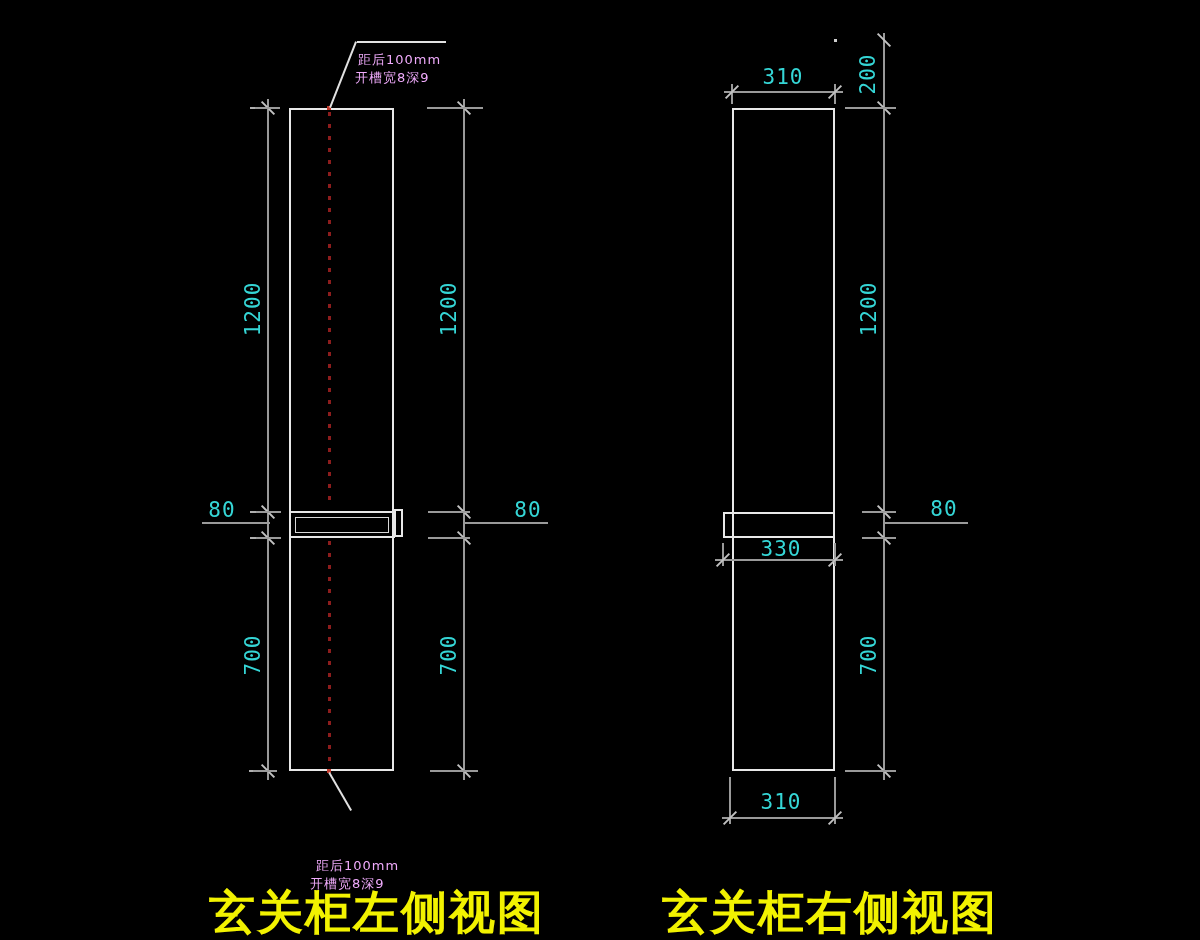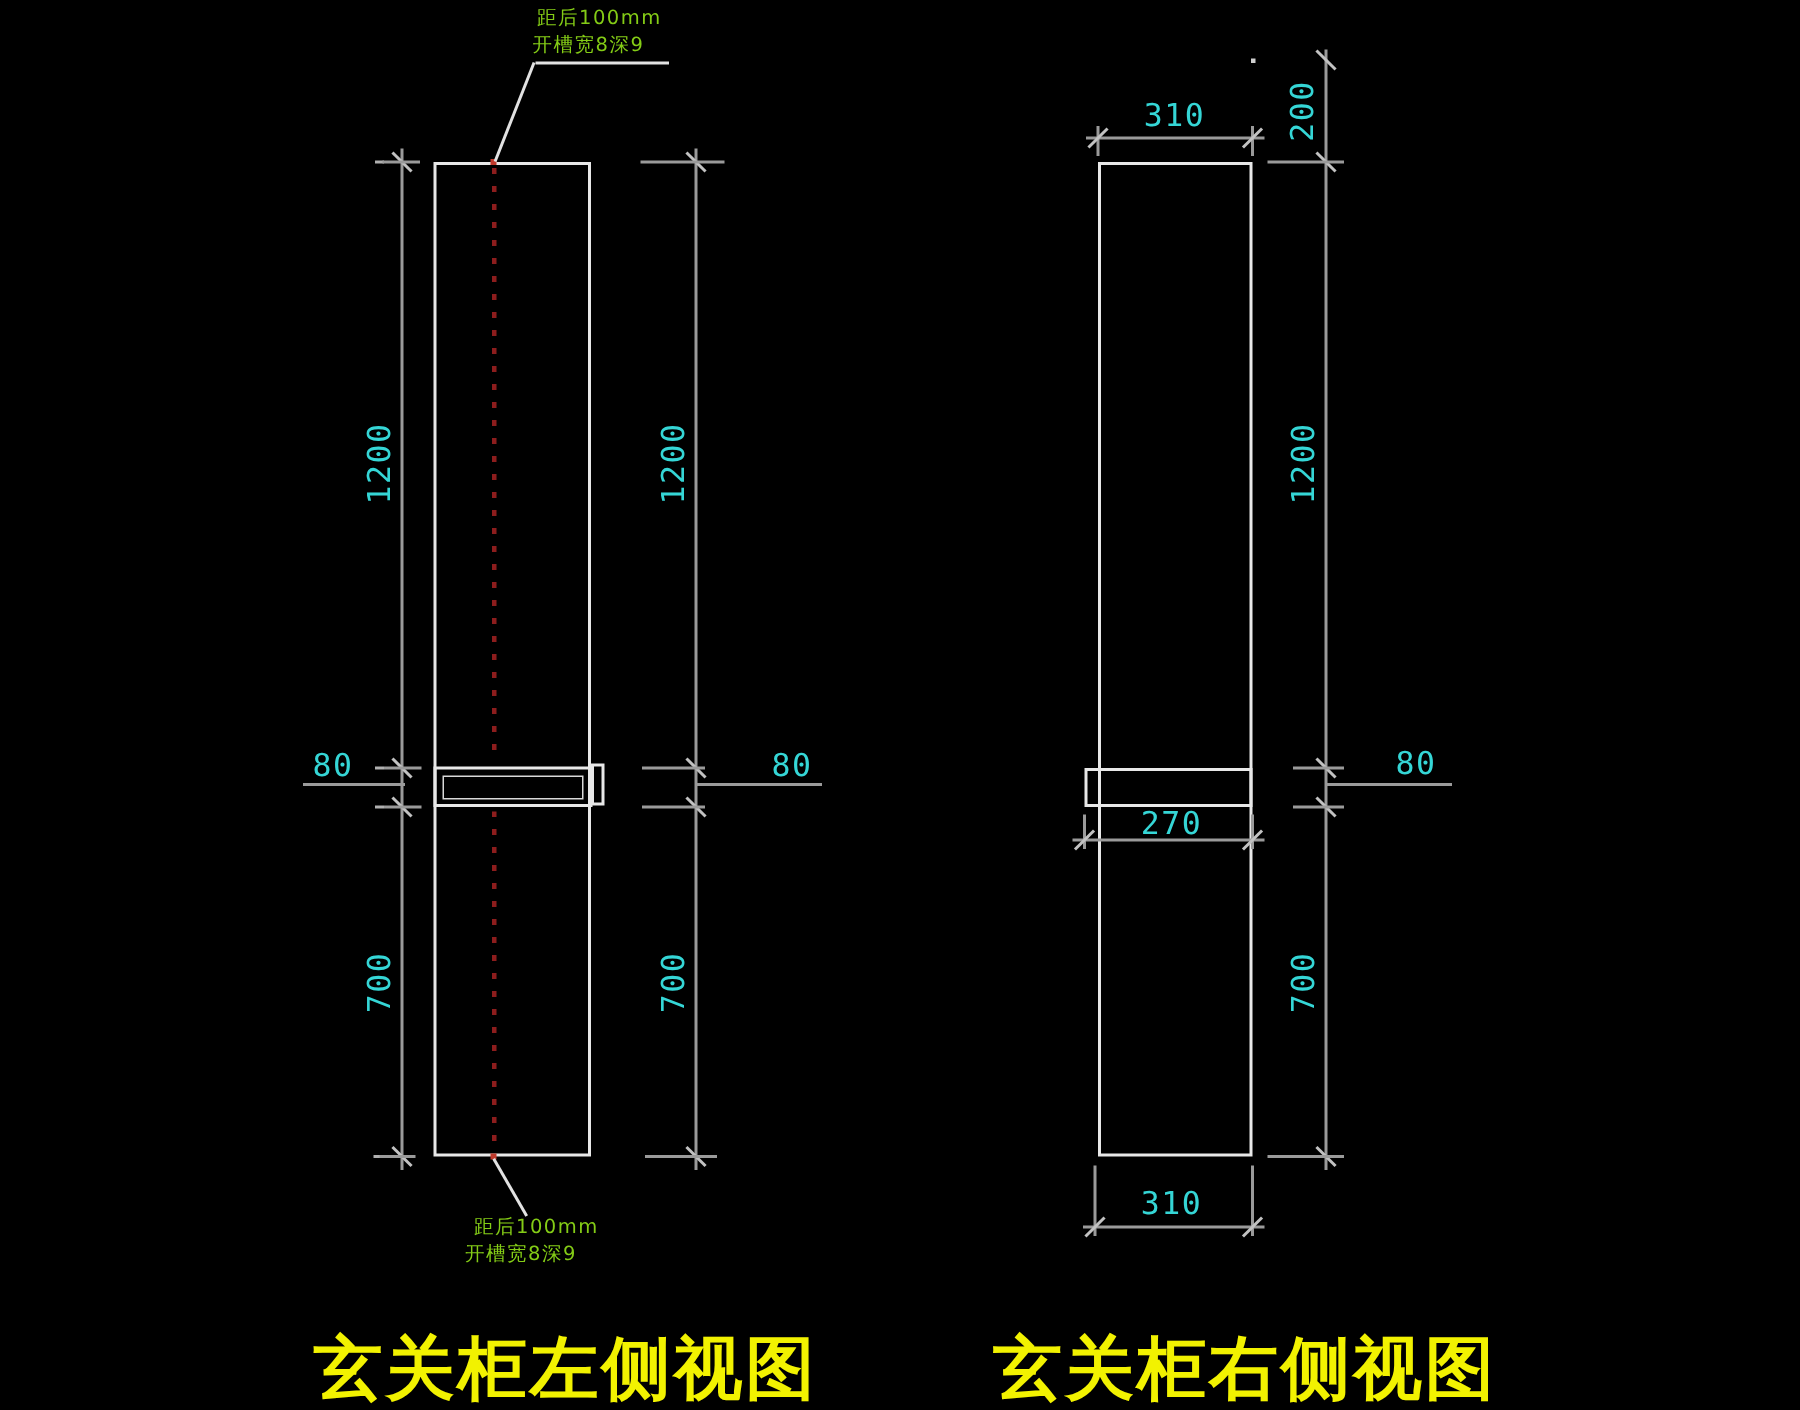--- a/index.html
+++ b/index.html
@@ -17,22 +17,22 @@
   .dot{position:absolute;width:4px;height:4px;}
   .dot.red{background:#c0392b;}
   .dot.white{width:3px;height:3px;background:#cfcfcf;}
   .leader{position:absolute;height:2px;background:#e2e2e2;transform-origin:0 0;}
   .centerline{position:absolute;width:3px;
      background:repeating-linear-gradient(to bottom,#8d1d1d 0 4px,transparent 4px 12px);}
   
   .dim-text{position:absolute;color:#35d6d6;font-size:21px;letter-spacing:1px;
             text-align:center;white-space:nowrap;line-height:22px;height:22px;}
   .dim-text.vert{transform:rotate(-90deg);}
-  .ann-text{position:absolute;color:#84cc16;font-size:13px;letter-spacing:1px;
-            font-family:"DejaVu Sans",sans-serif;white-space:nowrap;}
+  .ann-text{position:absolute;color:#f0abfc;font-size:13px;letter-spacing:1px;
+            font-family:"DejaVu Sans",sans-serif;white-space:nowrap;margin-top:48px;}
   .caption{position:absolute;color:#f2f200;font-size:46px;font-weight:bold;
            font-family:"Liberation Serif","DejaVu Serif",serif;text-align:center;
            letter-spacing:2px;white-space:nowrap;}
 </style>
 </head>
 <body>
 
 <div id="canvas">
 
   <div class="rect" style="left:289px;top:108px;width:105px;height:663px;"></div>
@@ -111,21 +111,21 @@
   <div class="hline" style="left:862px;top:511px;width:34px;"></div>
   <div class="hline" style="left:862px;top:537px;width:34px;"></div>
   <div class="hline" style="left:845px;top:770px;width:51px;"></div>
 
   <div class="dim-text vert" style="left:833px;top:63px;width:70px;">200</div>
   <div class="dim-text vert" style="left:834px;top:298px;width:70px;">1200</div>
   <div class="dim-text" style="left:924px;top:498px;width:40px;">80</div>
   <div class="hline" style="left:884px;top:522px;width:84px;"></div>
   <div class="dim-text vert" style="left:834px;top:644px;width:70px;">700</div>
 
-  <div class="dim-text" style="left:751px;top:538px;width:60px;">270</div>
+  <div class="dim-text" style="left:751px;top:538px;width:60px;">330</div>
   <div class="hline" style="left:715px;top:559px;width:128px;"></div>
   <div class="vline" style="left:722px;top:543px;height:23px;"></div>
   <div class="vline" style="left:834px;top:543px;height:23px;"></div>
   <div class="tick fs" style="left:714px;top:559px;"></div>
   <div class="tick fs" style="left:826px;top:559px;"></div>
 
   <div class="hline" style="left:722px;top:817px;width:121px;"></div>
   <div class="vline" style="left:729px;top:777px;height:47px;"></div>
   <div class="vline" style="left:834px;top:777px;height:47px;"></div>
   <div class="tick fs" style="left:721px;top:817px;"></div>

